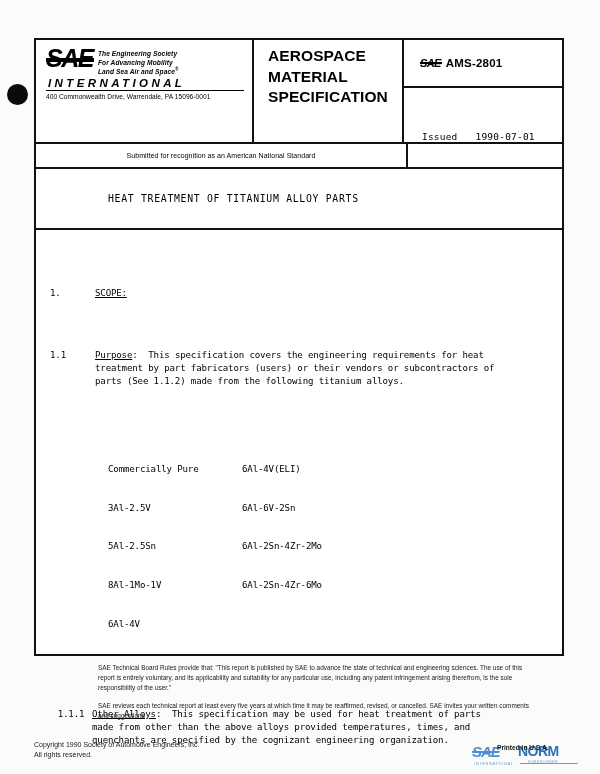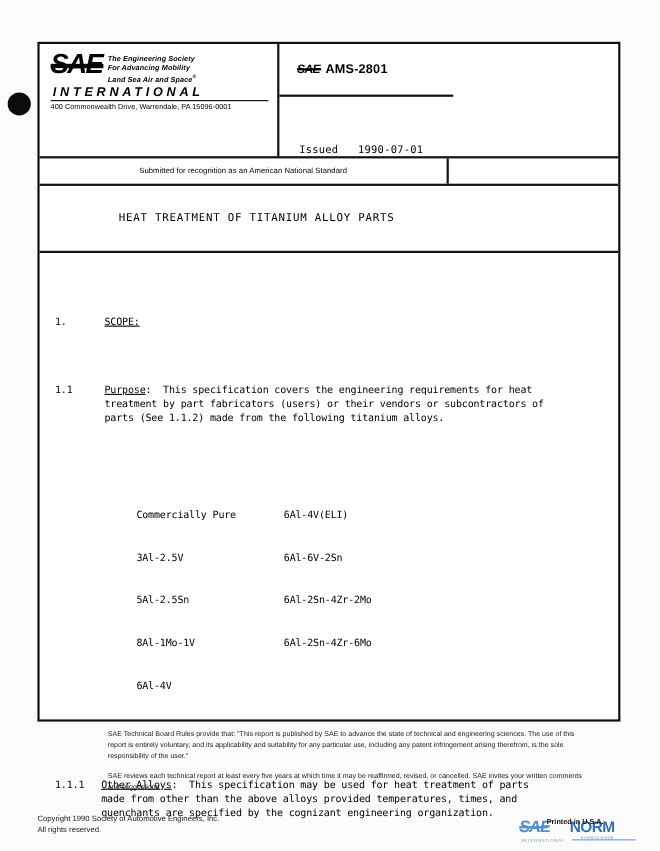--- a/index.html
+++ b/index.html
@@ -215,27 +215,27 @@
   }
   .clause {
     display: flex;
     margin-bottom: 10.5px;
   }
   .clause-num {
     width: 45px;
     flex: 0 0 45px;
     white-space: nowrap;
   }
-  .clause-num.narrow { width: 42px; flex: 0 0 42px; }
+  .clause-num.narrow { width: 42px; flex: 0 0 42px; text-align: center; }
   .clause-text { flex: 1; }
   .u { text-decoration: underline; }
 
   .alloy-table {
     display: flex;
-    margin: 0 0 12px 74px;
+    margin: 0 0 12px 58px;
   }
   .alloy-col { white-space: pre; }
   .alloy-col.c1 { width: 134px; }
   .alloy-col.c2 { width: 142px; }
   .alloy-row { line-height: 1.44; }
 
   
   .footer {
     position: absolute;
     left: 98px;
@@ -347,20 +347,27 @@
               <div>The Engineering Society</div>
               <div>For Advancing Mobility</div>
               <div><span>Land Sea Air and Space</span><sup>®</sup></div>
             </div>
           </div>
           <div class="intl">INTERNATIONAL</div>
           <div class="addr">400 Commonwealth Drive, Warrendale, PA 15096-0001</div>
         </div>
       </div>
 
+      <div class="hdr-mid">
+        <div class="ams-title">
+          <div>AEROSPACE</div>
+          <div>MATERIAL</div>
+          <div>SPECIFICATION</div>
+        </div>
+      </div>
 
       <div class="hdr-right">
         <div class="hdr-right-top">
           <span class="sae-small">SAE</span>
           <span class="ams-number">AMS-2801</span>
         </div>
         <div class="hdr-right-bot">
           <span class="issued-label">Issued</span>
           <span>1990-07-01</span>
         </div>

